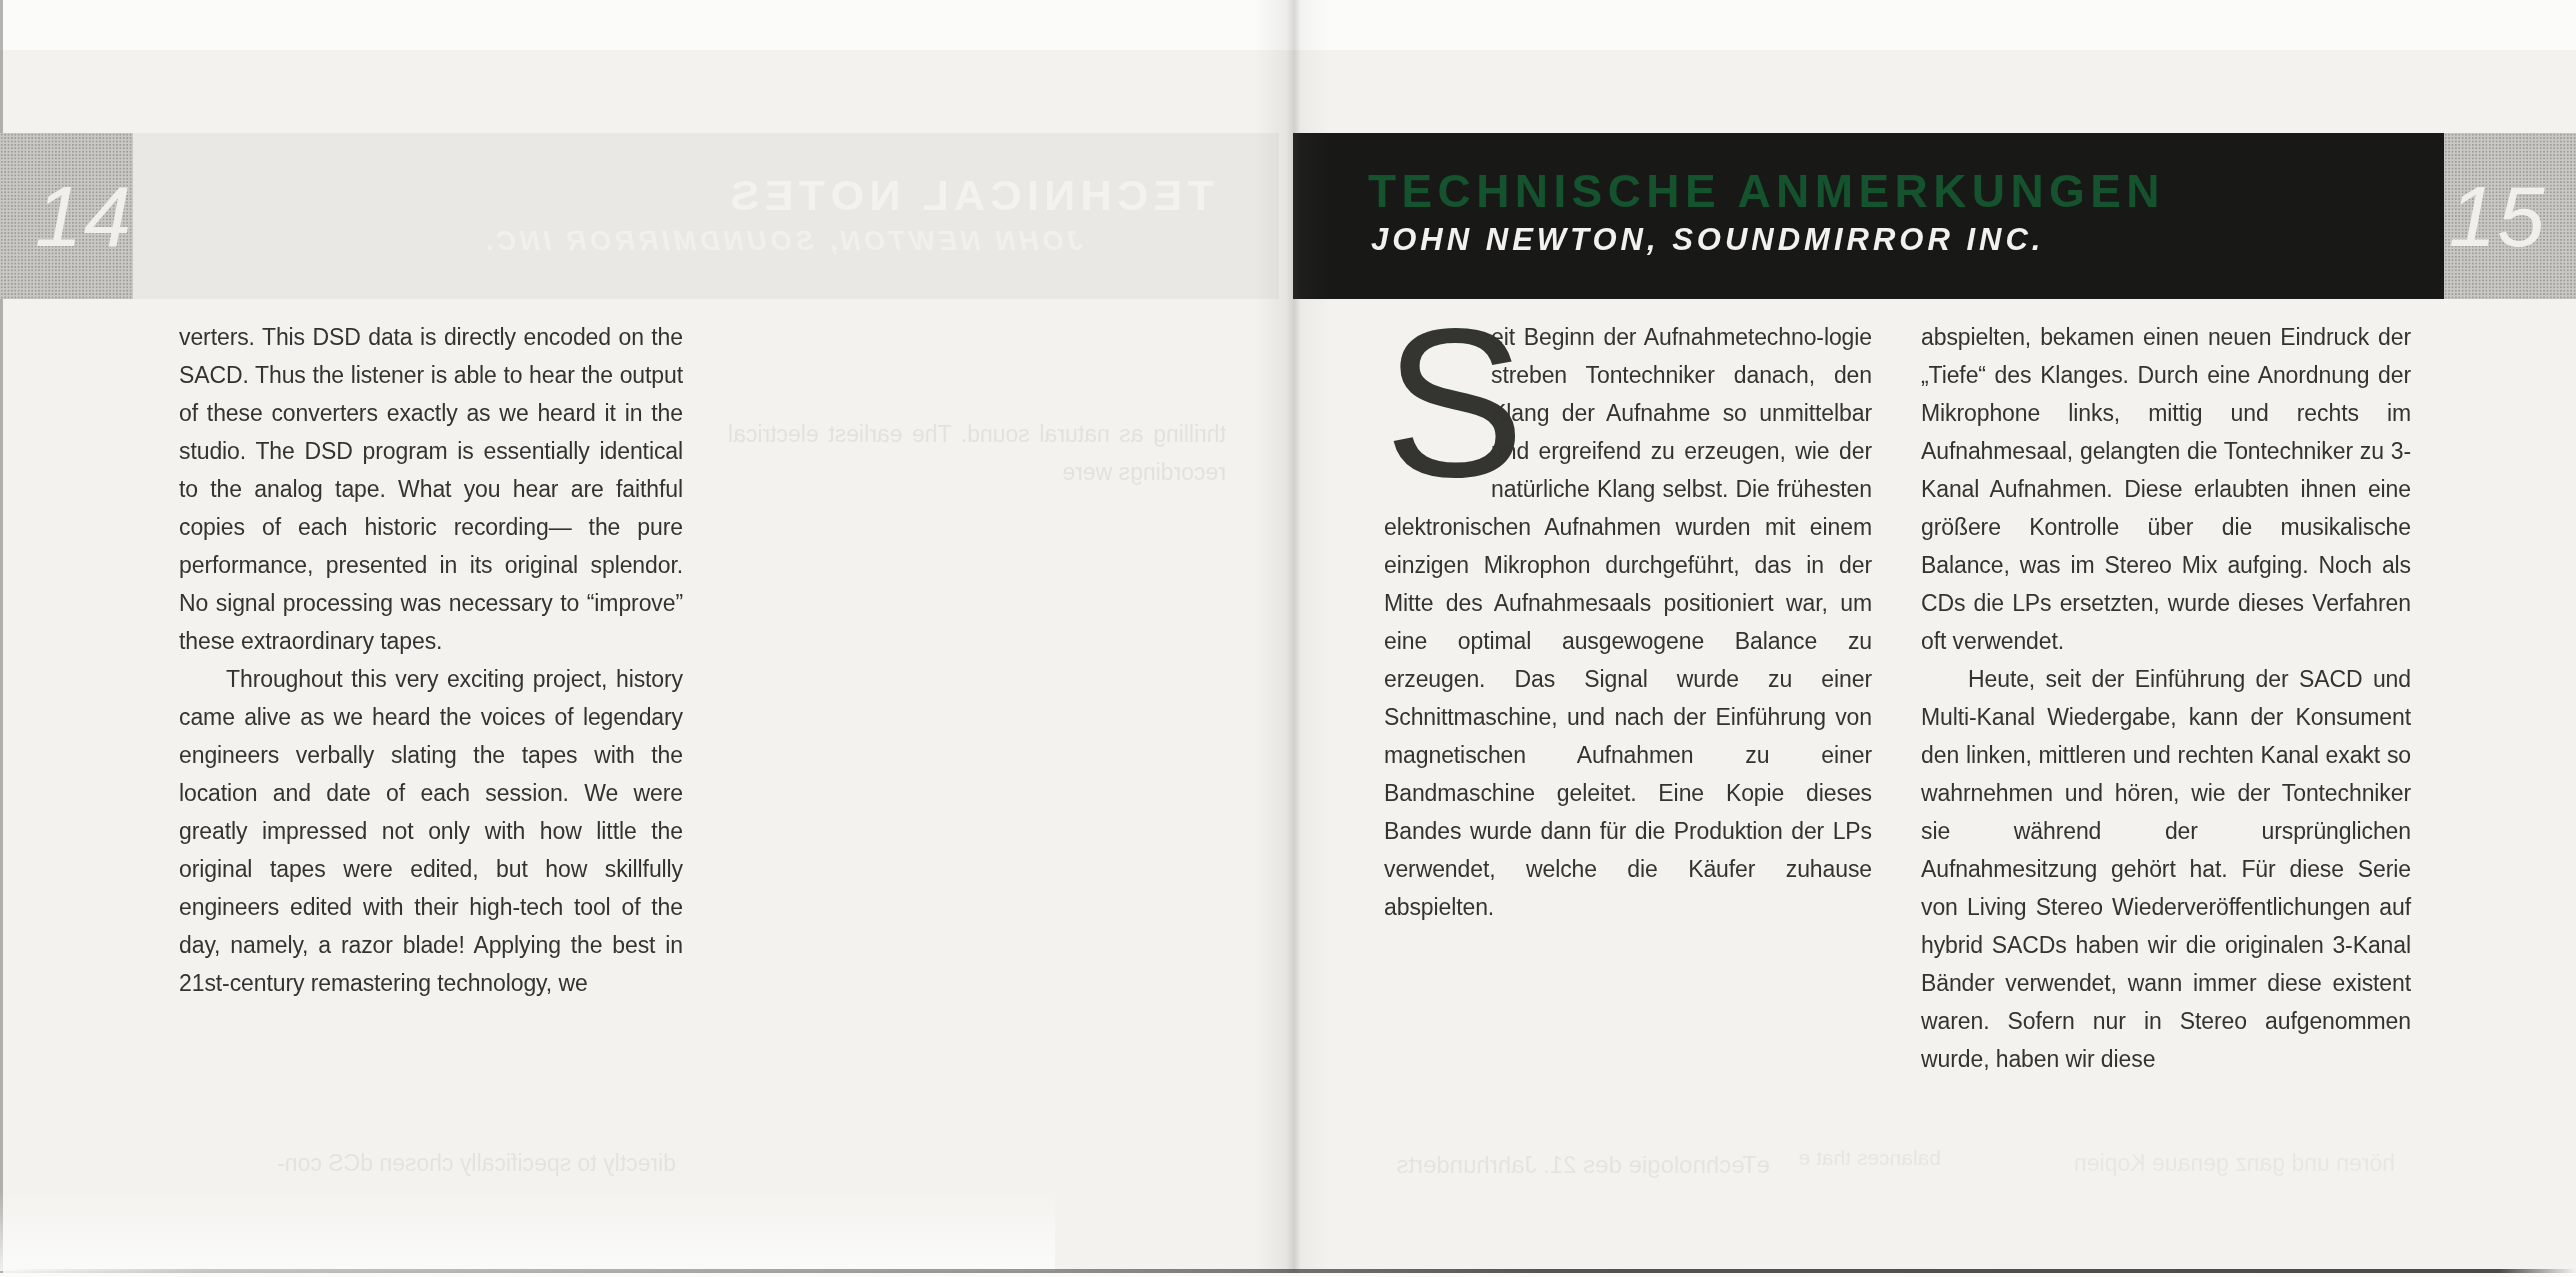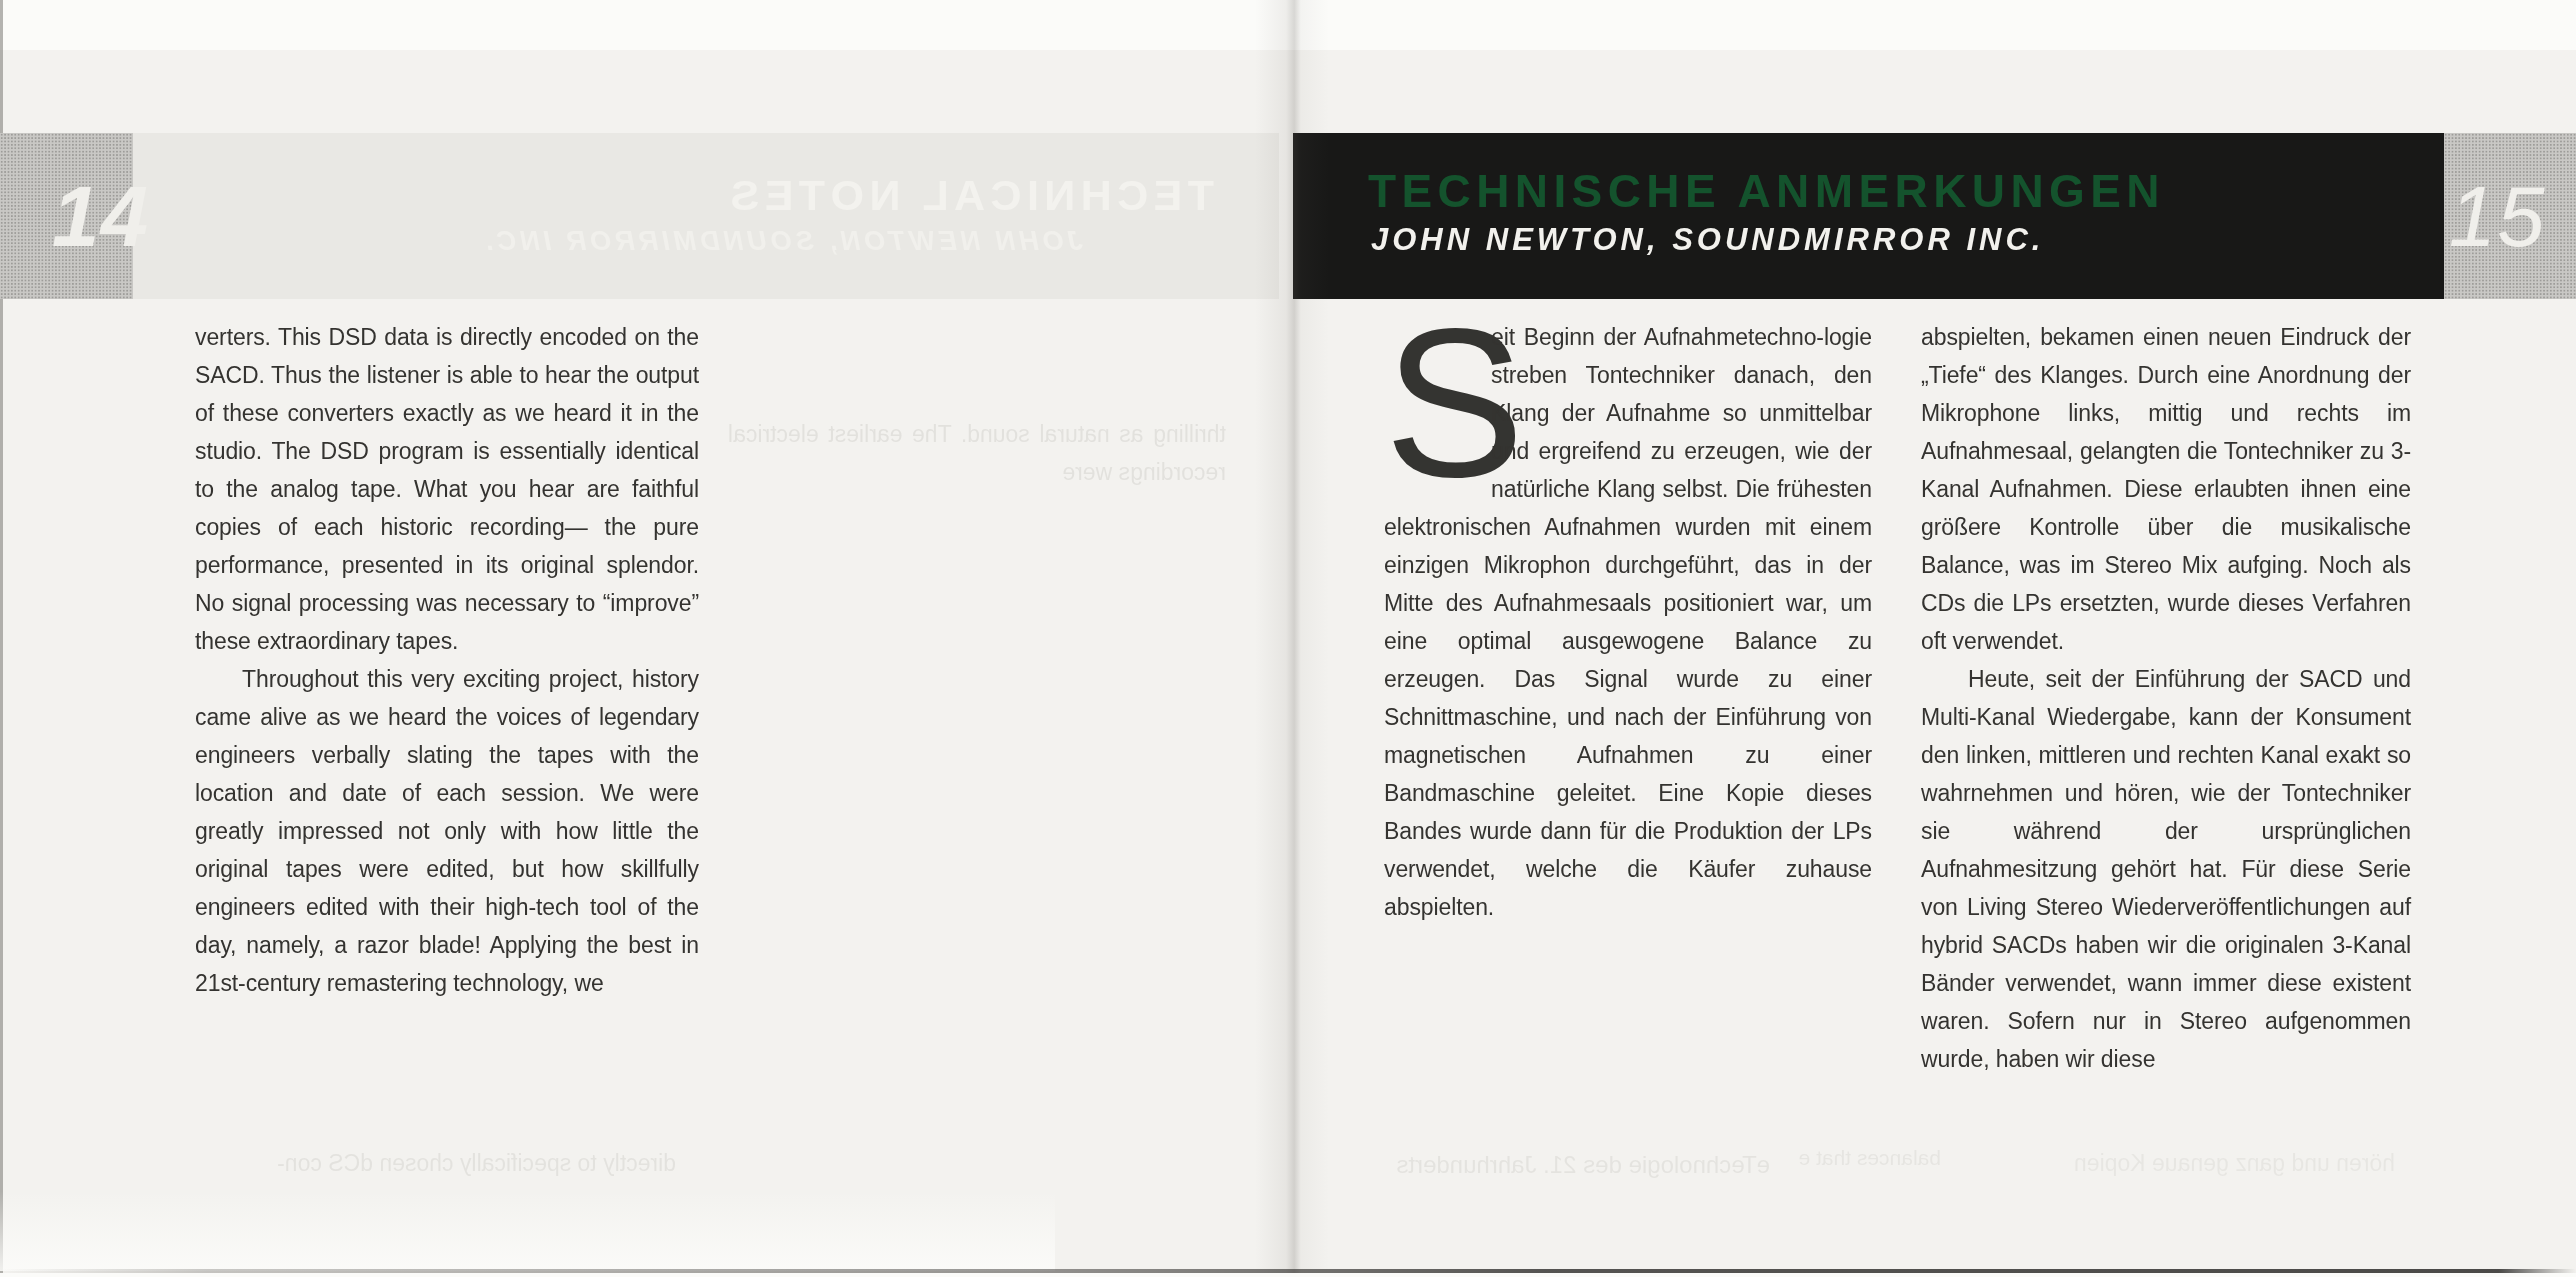--- a/index.html
+++ b/index.html
@@ -27,36 +27,36 @@
     background-image:radial-gradient(circle,#9d9c99 0.7px, rgba(0,0,0,0) 1px);
     background-size:3.4px 3.4px;
     z-index:2;
   }
   .box14{left:0;top:133px;width:133px;height:166px;display:flex;align-items:center;}
   .box15{left:2444px;top:133px;width:132px;height:166px;display:flex;align-items:center;justify-content:flex-end;}
   .page-num{
     font-style:italic;font-size:85px;line-height:1;color:#f0efeb;
     letter-spacing:1.4px;
   }
-  .box14 .page-num{padding-left:52px;font-weight:bold;}
+  .box14 .page-num{padding-left:35px;}
   .box15 .page-num{padding-right:30px;}
   .bar{left:1293px;top:133px;width:1151px;height:166px;background:#181817;z-index:2;}
   .bar-title{left:1368px;top:168px;width:947px;z-index:4;
     font-weight:bold;font-size:46px;line-height:47px;letter-spacing:5.4px;color:#14532d;white-space:nowrap;}
   .bar-subtitle{left:1371px;top:223px;width:812px;z-index:4;
     font-weight:bold;font-style:italic;font-size:31px;line-height:34px;letter-spacing:4px;color:#f2f1ed;white-space:nowrap;}
   
   .col{
     top:318px; z-index:2;
     font-size:23px; line-height:38px; letter-spacing:-0.1px;
     color:#343330; text-align:justify;
   }
   .col p{margin:0;}
   .col p.indent{text-indent:47px;}
-  .col-l1{left:195px;width:504px;}
+  .col-l1{left:179px;width:504px;}
   .col-l2{left:728px;width:498px;}
   .col-r1{left:1384px;width:488px;}
   .col-r2{left:1921px;width:490px;}
   .dropcap{
     float:left; width:107px; height:189px;
     font-size:211px; line-height:170px; color:#343431;
   }
   
   .ghost{position:absolute; transform:scaleX(-1); white-space:nowrap; z-index:2; pointer-events:none;}
   .ghost-title{left:734px;top:173px;width:480px;

